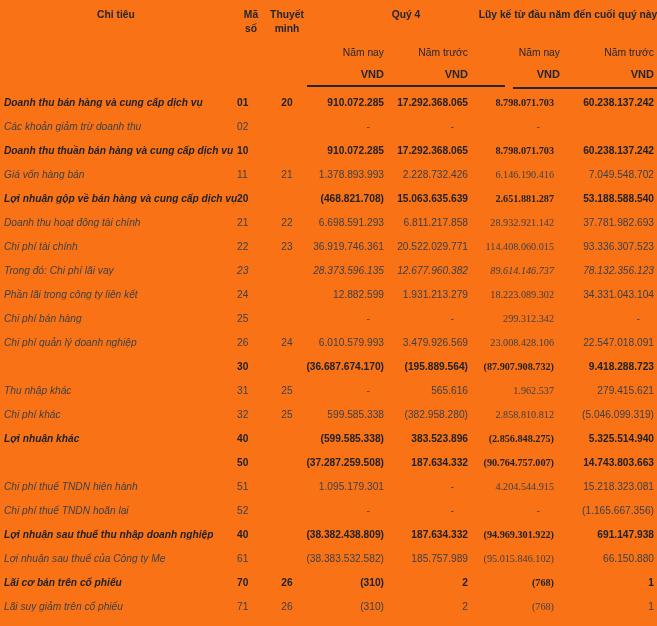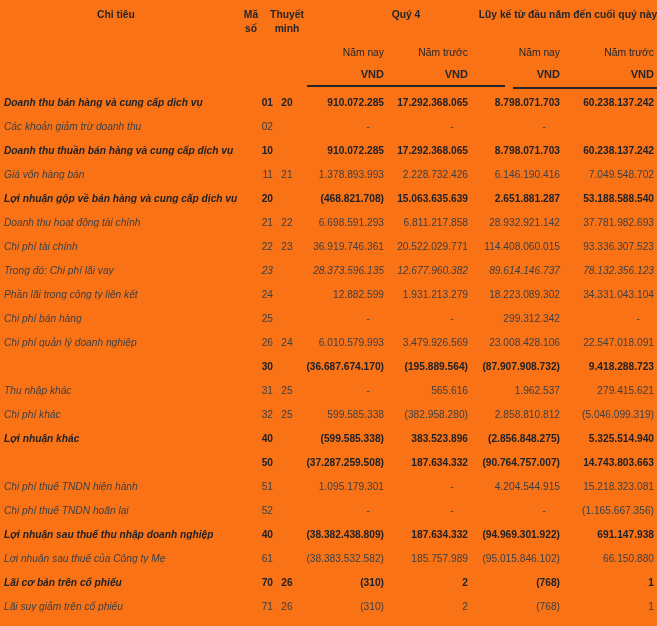--- a/index.html
+++ b/index.html
@@ -30,26 +30,26 @@
   .r-y-prev { right:3px;   }
   .hline { position:absolute; height:2px; background:#26262a; }
   .hline-quarter { top:85px; left:307px; width:198px; }
   .hline-ytd     { top:87px; left:513px; width:144px; }
   
   .tbody { position:absolute; top:90px; left:0; right:0; }
   .row { position:relative; height:24px; }
   .row .cell { position:absolute; top:50%; transform:translateY(-50%);
                font-size:10.2px; white-space:nowrap; }
   .row .label { left:4px; max-width:238px; overflow:hidden;font-style:italic; }
-  .row .code  { left:237px; width:36px; text-align:right; }
+  .row .code  { left:237px; width:36px; text-align:left; }
   .row .note  { left:269px; width:36px; text-align:center; }
   .row .num   { text-align:right; }
   .num.q-now  { right:273px; }
   .num.q-prev { right:189px; }
-  .num.y-now  { right:97px;  }
+  .num.y-now  { right:103px;font-family:Liberation Serif, serif;  }
   .num.y-prev { right:3px;   }
   .num.dash   { padding-right:14px; }
   .row.bold   { font-weight:bold; color:#202227; }
   .row.italic { font-style:italic; }
 </style>
 </head>
 <body>
 
 <div class="page">
 

